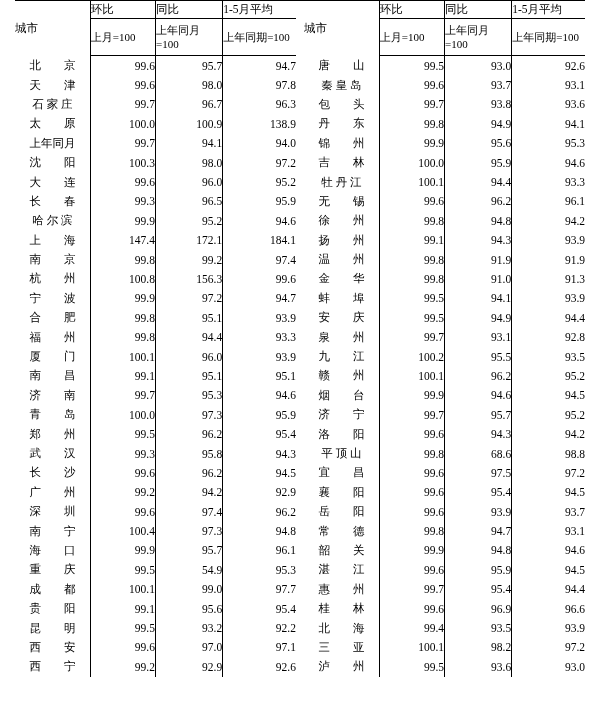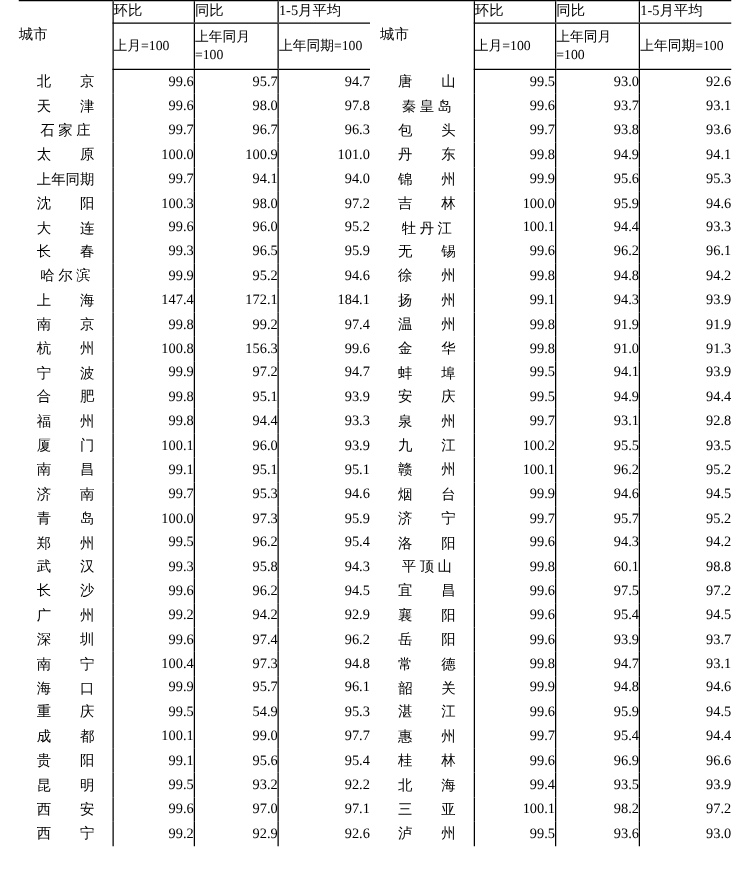--- a/index.html
+++ b/index.html
@@ -161,29 +161,29 @@
           <td class="gap"></td>
           <td class="city">包　　头</td>
           <td class="num v-sep">99.7</td>
           <td class="num v-sep">93.8</td>
           <td class="num v-sep">93.6</td>
         </tr>
         <tr>
           <td class="city">太　　原</td>
           <td class="num v-sep">100.0</td>
           <td class="num v-sep">100.9</td>
-          <td class="num v-sep">101.0</td>
+          <td class="num v-sep">138.9</td>
           <td class="gap"></td>
           <td class="city">丹　　东</td>
           <td class="num v-sep">99.8</td>
           <td class="num v-sep">94.9</td>
           <td class="num v-sep">94.1</td>
         </tr>
         <tr>
-          <td class="city">上年同期</td>
+          <td class="city">上年同月</td>
           <td class="num v-sep">99.7</td>
           <td class="num v-sep">94.1</td>
           <td class="num v-sep">94.0</td>
           <td class="gap"></td>
           <td class="city">锦　　州</td>
           <td class="num v-sep">99.9</td>
           <td class="num v-sep">95.6</td>
           <td class="num v-sep">95.3</td>
         </tr>
         <tr>
@@ -352,21 +352,21 @@
           <td class="num v-sep">94.2</td>
         </tr>
         <tr>
           <td class="city">武　　汉</td>
           <td class="num v-sep">99.3</td>
           <td class="num v-sep">95.8</td>
           <td class="num v-sep">94.3</td>
           <td class="gap"></td>
           <td class="city">平 顶 山</td>
           <td class="num v-sep">99.8</td>
-          <td class="num v-sep">60.1</td>
+          <td class="num v-sep">68.6</td>
           <td class="num v-sep">98.8</td>
         </tr>
         <tr>
           <td class="city">长　　沙</td>
           <td class="num v-sep">99.6</td>
           <td class="num v-sep">96.2</td>
           <td class="num v-sep">94.5</td>
           <td class="gap"></td>
           <td class="city">宜　　昌</td>
           <td class="num v-sep">99.6</td>

